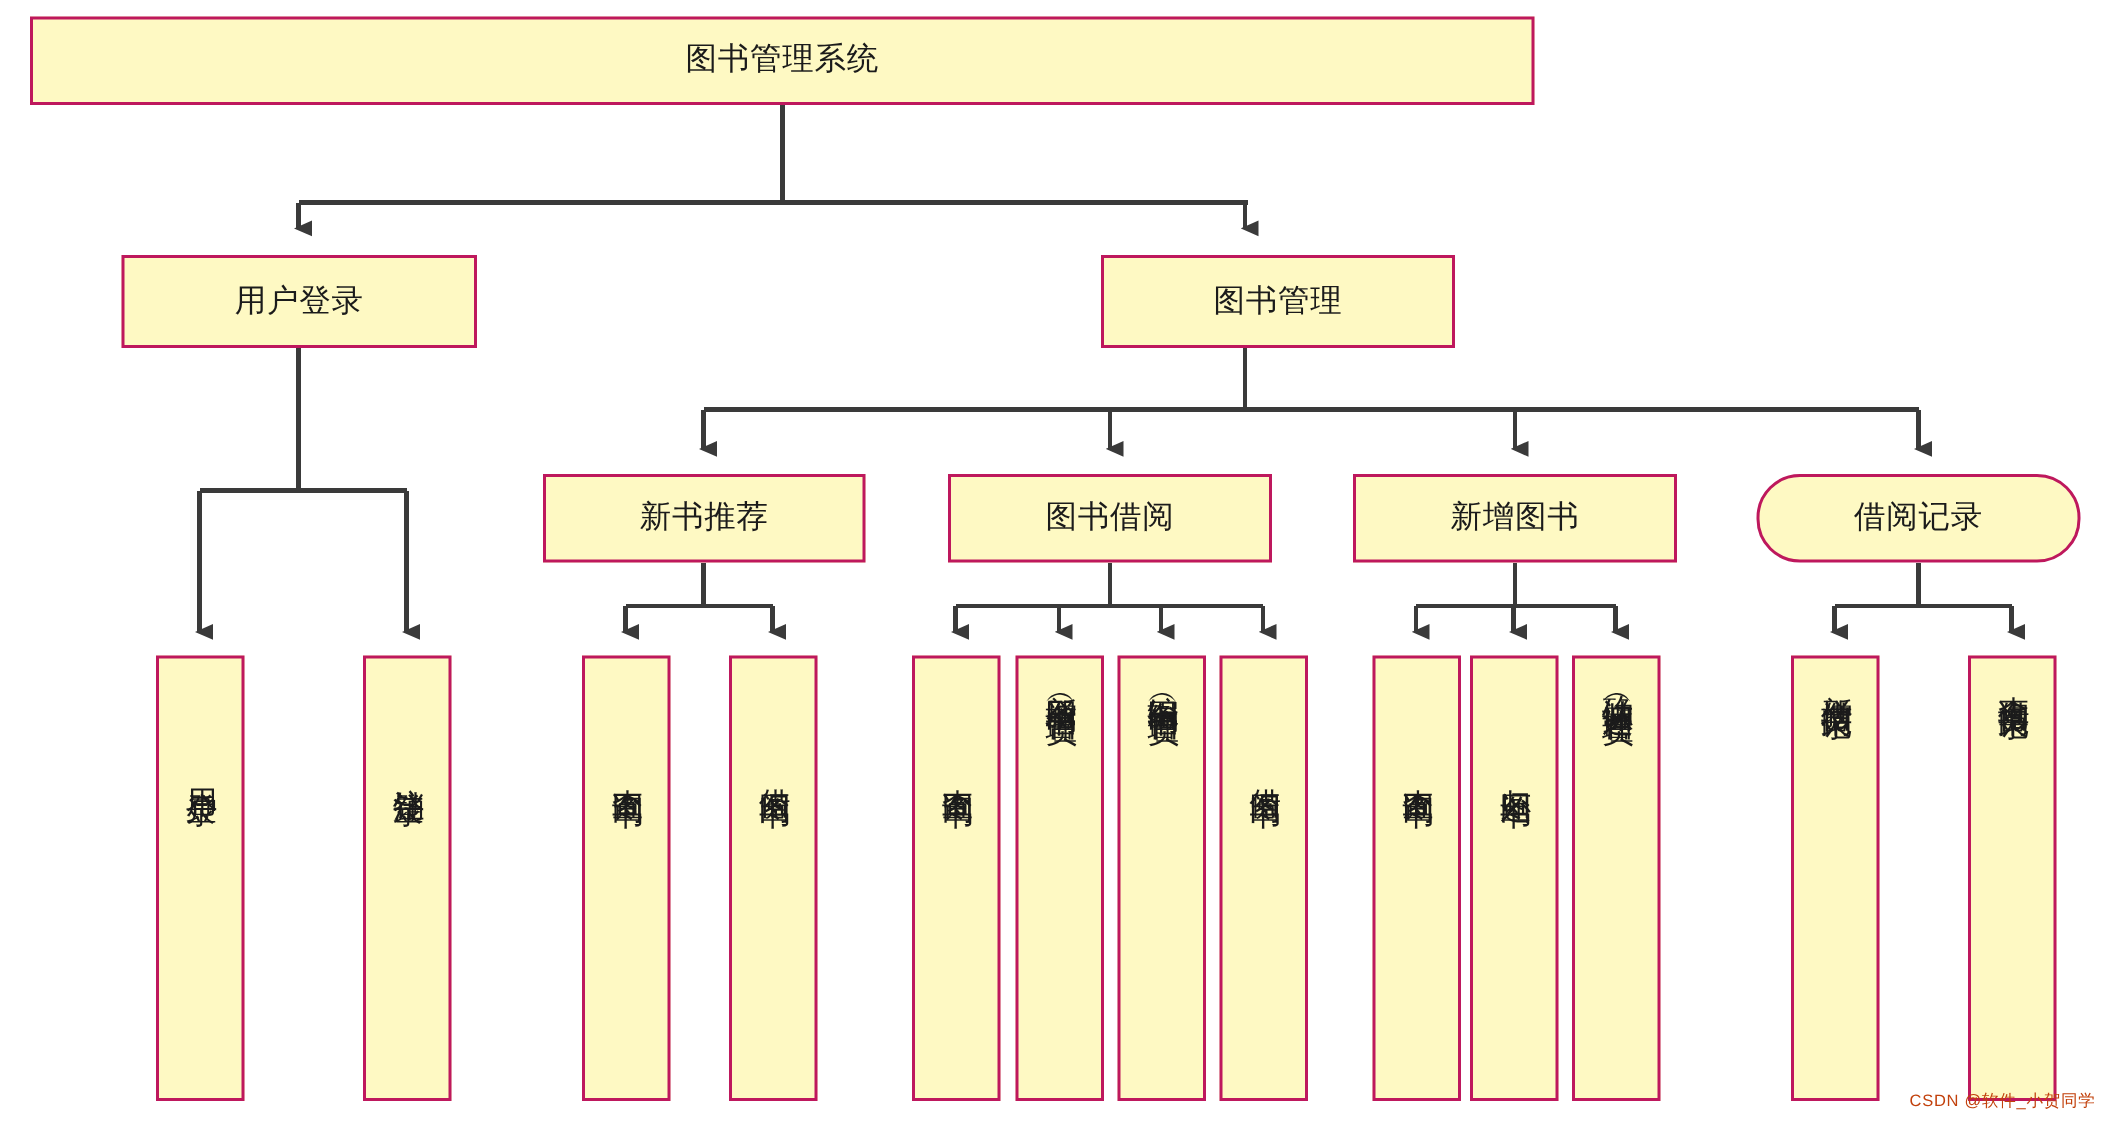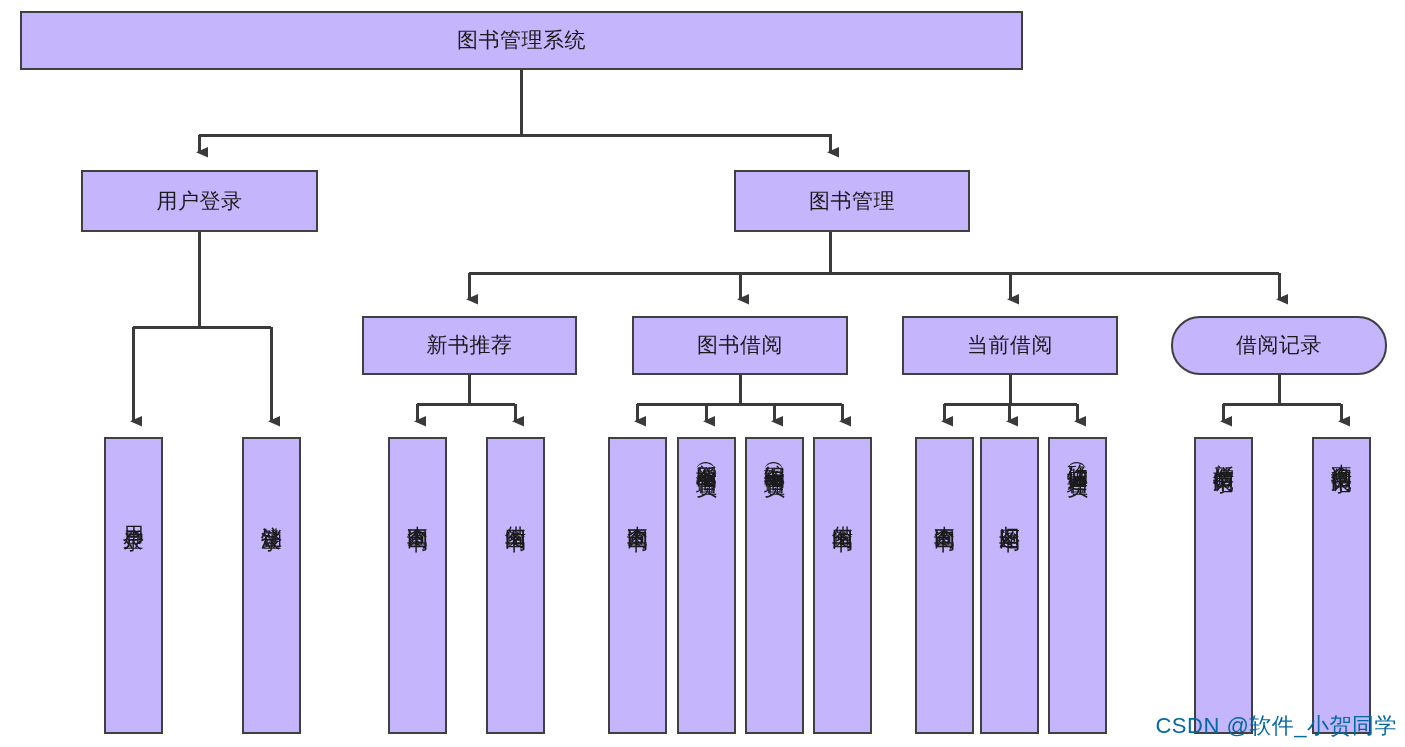--- a/index.html
+++ b/index.html
@@ -23,22 +23,22 @@
   svg#tree-svg {
     position: absolute;
     left: 0; top: 0;
     width: 1405px;
     height: 747px;
     display: block;
   }
   .node-box {
     position: absolute;
     box-sizing: border-box;
-    background: #c4b5fd;
-    border: 2px solid #404040;
+    background: #fef9c3;
+    border: 2px solid #be185d;
     display: flex;
     align-items: center;
     justify-content: center;
     overflow: hidden;
   }
   .node-label {
     color: #1b1b1b;
     font-size: 21px;
     line-height: 1.18;
     letter-spacing: 0.5px;
@@ -58,22 +58,22 @@
     letter-spacing: 2px;
     white-space: normal;
   }
   .node-box.vertical.mid .node-label {
     margin-top: 62px;
   }
   .watermark {
     position: absolute;
     right: 8px;
     bottom: 6px;
-    color: #0369a1;
-    font-size: 22px;
+    color: #c2410c;
+    font-size: 11px;
     letter-spacing: 0.5px;
     white-space: nowrap;
     pointer-events: none;
   }
 </style>
 </head>
 <body>
 
 <div id="diagram-root">
 
@@ -138,21 +138,21 @@
     <span class="node-label">图书管理</span>
   </div>
 
   <div class="node-box" style="left:362px; top:316px; width:215px; height:59px;">
     <span class="node-label">新书推荐</span>
   </div>
   <div class="node-box" style="left:632px; top:316px; width:216px; height:59px;">
     <span class="node-label">图书借阅</span>
   </div>
   <div class="node-box" style="left:902px; top:316px; width:216px; height:59px;">
-    <span class="node-label">当前借阅</span>
+    <span class="node-label">新增图书</span>
   </div>
   <div class="node-box" style="left:1171px; top:316px; width:216px; height:59px;border-radius:29px;">
     <span class="node-label">借阅记录</span>
   </div>
 
   <div class="node-box vertical mid" style="left:104px; top:437px; width:59px; height:297px;">
     <span class="node-label">用户登录</span>
   </div>
   <div class="node-box vertical mid" style="left:242px; top:437px; width:59px; height:297px;">
     <span class="node-label">注销登录</span>

